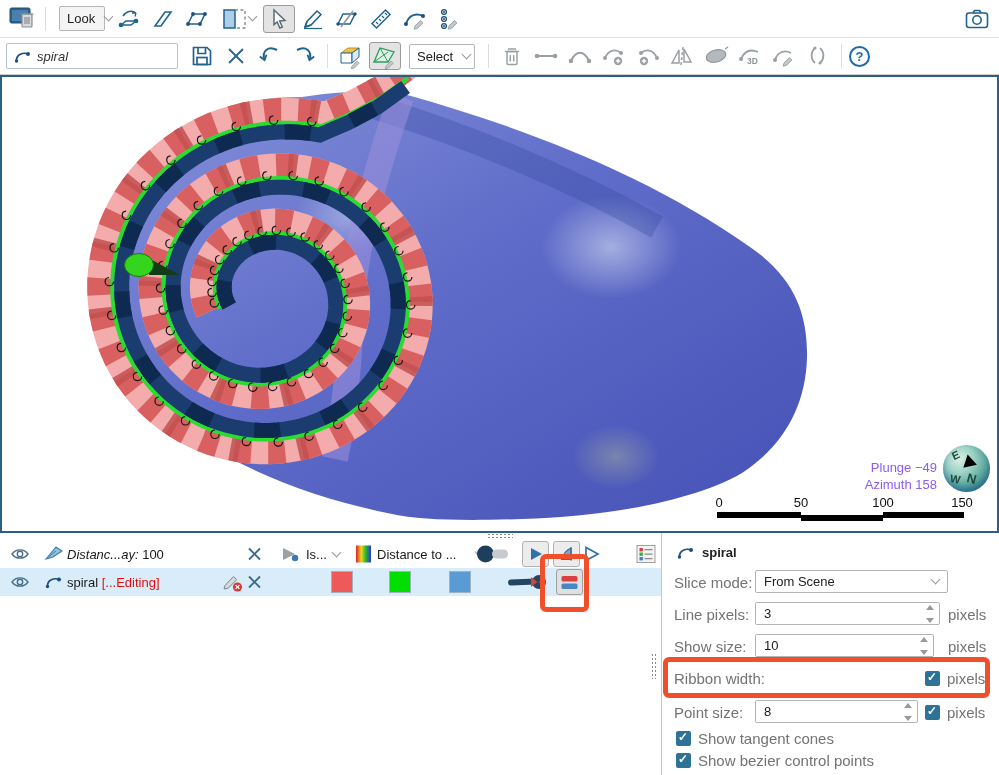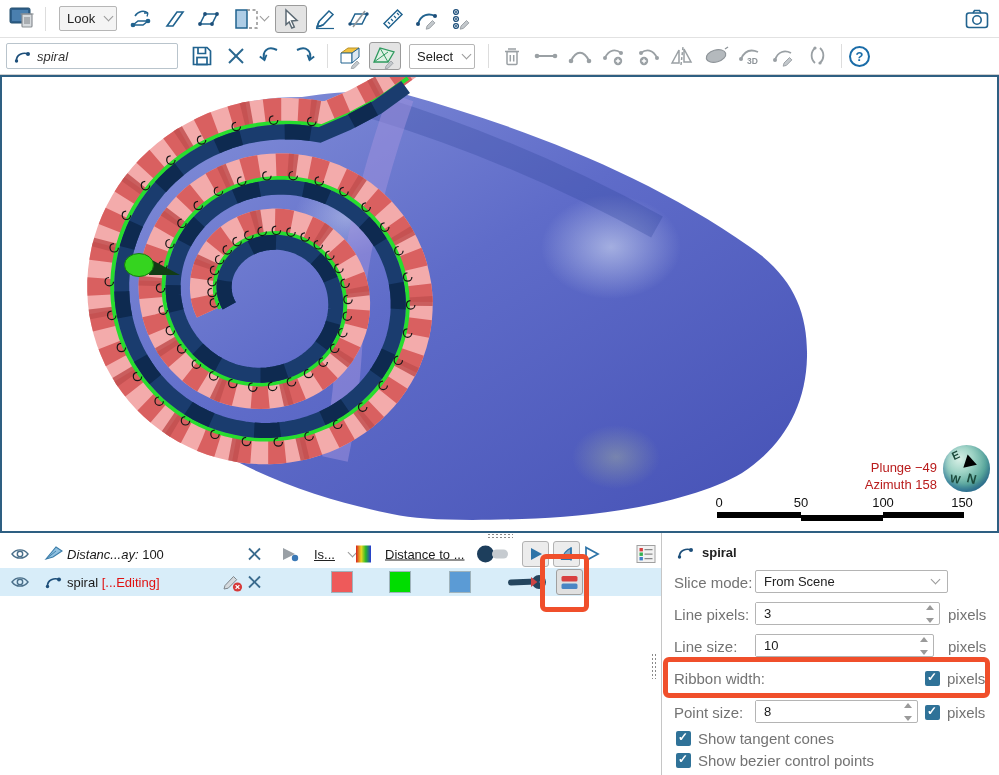--- a/index.html
+++ b/index.html
@@ -24,21 +24,21 @@
     display:flex; align-items:center; padding:0 6px; gap:5px; background:#fff; }
   #name-field input { border:none; outline:none; width:120px; font-style:italic; font-size:13px;
     font-family:"Liberation Sans",sans-serif; color:#333; }
   .help-circle { width:21px; height:21px; border:2px solid #1a6ca8; border-radius:50%;
     color:#1a6ca8; font-weight:bold; font-size:13px; display:flex; align-items:center; justify-content:center; }
 
   
   #viewport { position:absolute; top:75px; left:0; width:999px; height:458px;
     border:2px solid #2e5f82; background:#fff; }
   #scene { position:absolute; top:0; left:0; }
-  .vp-text { position:absolute; color:#b91c1c; font-size:13px; text-align:right; }
+  .vp-text { position:absolute; color:#8b5cf6; font-size:13px; text-align:right; }
   #plunge-box { right:60px; top:382px; line-height:17px; }
   #scalebar { position:absolute; left:0; top:0; width:100%; height:100%; pointer-events:none; }
   .tick { position:absolute; top:418px; color:#111; font-size:13px; transform:translateX(-50%); }
   .seg { position:absolute; height:6px; background:#000; }
   #compass-ball { position:absolute; left:941px; top:368px; width:47px; height:47px; border-radius:50%;
     background:radial-gradient(circle at 35% 30%, #d8efe6 0%, #9fd4c6 30%, #5aa89c 60%, #2e6e72 85%, #235a66 100%);
     box-shadow:inset 0 -4px 6px rgba(30,90,160,.55); overflow:hidden; }
   .ball-letter { position:absolute; color:#1c4a3c; font-weight:bold; font-size:11px; }
   .ball-arrow { position:absolute; left:22px; top:12px; width:0; height:0;
     border:7px solid transparent; border-left:12px solid #000; transform:rotate(18deg); }
@@ -47,21 +47,21 @@
   #bottom { position:absolute; top:533px; left:0; width:999px; height:242px; background:#fff;padding-left:10px; }
   #hsplit-dots { position:absolute; left:487px; top:0px; width:26px; height:6px;
     background-image:radial-gradient(#8a8a8a 0.9px, transparent 1px); background-size:4px 3px; }
   #scene-list { position:absolute; top:0; left:0; width:662px; height:242px; border-right:1px solid #c6c6c6; }
   .srow { position:absolute; left:0; width:661px; height:28px; }
   .srow.selected { background:#d8edf9; }
   .srow > * { position:absolute; top:50%; transform:translateY(-50%); }
   .rowlabel { font-size:13px; color:#1a1a1a; white-space:nowrap; }
   .ital { font-style:italic; }
   .red { color:#e01010; }
-  .flat-dd { display:flex; align-items:center; gap:14px;text-decoration:underline; }
+  .flat-dd { display:flex; align-items:center; gap:6px; }
   .swatch { width:22px; height:22px; border:1px solid #9fb3bc; }
   .mini-btn { width:27px; height:26px; background:#ececec; border:1px solid #b2b2b2; border-radius:3px;
     display:flex; align-items:center; justify-content:center; }
   .mini-btn.pressed { background:#e0e0e0; border-color:#a0a0a0; }
 
   #vsplit-dots { position:absolute; left:651px; top:120px; width:6px; height:26px;
     background-image:radial-gradient(#8a8a8a 0.9px, transparent 1px); background-size:3px 4px; }
 
   
   #props { position:absolute; top:0; left:662px; width:337px; height:242px; background:#fff; }
@@ -99,21 +99,21 @@
         <rect x="13" y="8" width="10" height="13" rx="1"></rect>
         <line x1="11.5" y1="8" x2="24.5" y2="8"></line>
         <line x1="16" y1="11" x2="16" y2="18"></line>
             <line x1="18" y1="11" x2="18" y2="18"></line>
             <line x1="20" y1="11" x2="20" y2="18"></line>
       </g>
         </svg>
       </span>
   </span>
   <span class="vsep"></span>
-  <div class="dd" style="width:58px; margin:0 6px; background:#f4f4f4;">
+  <div class="dd" style="width:46px; margin:0 6px; background:#f4f4f4;">
     <span>Look</span>
     <span class="vchev"></span>
   </div>
   <span class="icon-btn">
     <span>
         <svg width="26" height="24" viewBox="0 0 26 24" fill="none" stroke="#21638f" stroke-width="1.5">
       <path d="M5 18 L10 14 L20 14 L15 18 Z"></path>
           <circle cx="5" cy="18" r="1.6" fill="#21638f"></circle>
           <circle cx="20" cy="14" r="1.6" fill="#21638f"></circle>
       <path d="M7 9 C10 4 16 3 20 6"></path>
@@ -676,21 +676,21 @@
     <span class="abs plabel" style="left:12px; top:73px;">Line pixels:</span>
     <div class="spin" style="left:93px; top:69px; width:185px;">
       <input value="3" style="">
       <span class="arrows">
           <span class="tri-up"></span>
           <span class="tri-dn"></span>
         </span>
     </div>
     <span class="abs plabel" style="left:286px; top:73px;">pixels</span>
 
-    <span class="abs plabel" style="left:12px; top:105px;">Line size:</span>
+    <span class="abs plabel" style="left:12px; top:105px;">Show size:</span>
     <div class="spin" style="left:93px; top:101px; width:179px;">
       <input value="10" style="">
       <span class="arrows">
           <span class="tri-up"></span>
           <span class="tri-dn"></span>
         </span>
     </div>
     <span class="abs plabel" style="left:286px; top:105px;">pixels</span>
 
     <span class="abs plabel" style="left:12px; top:137px;">Ribbon width:</span>

